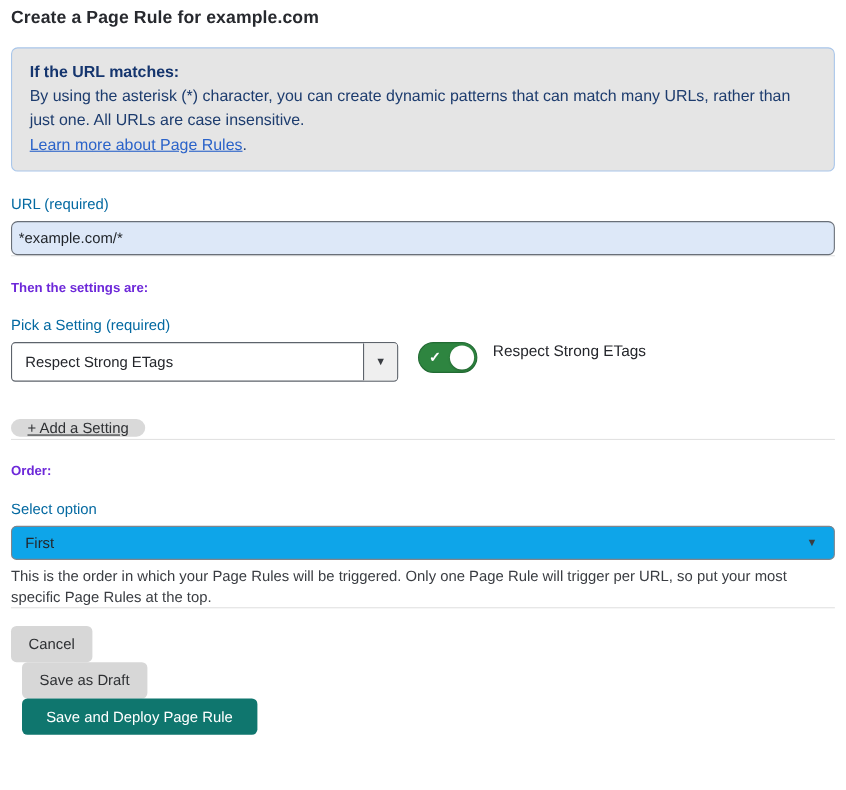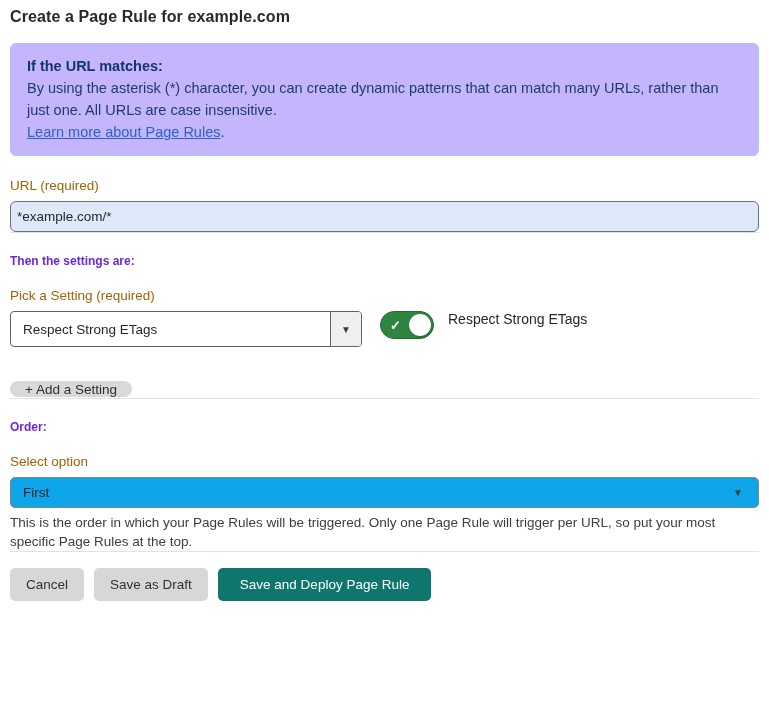--- a/index.html
+++ b/index.html
@@ -16,21 +16,21 @@
   .page-title {
     font-size: 16px;
     font-weight: bold;
     color: #27292e;
     letter-spacing: 0.1px;
     margin-bottom: 17px;
   }
 
   
   .info-box {
-    background: #c4b5fd;
+    background: #e5e5e5;
     border: 1px solid #a9c6ea;
     border-radius: 6px;
     padding: 11px 16px 12px 16px;
     color: #1d3c6e;
     font-size: 14.5px;
     line-height: 22px;
     margin-bottom: 22px;
   }
   .info-box .info-heading {
     font-weight: bold;
@@ -38,21 +38,21 @@
     font-size: 14.5px;
   }
   .info-box a {
     color: #2b63c9;
     text-decoration: underline;
     cursor: pointer;
   }
 
   .field-label {
     font-size: 13.5px;
-    color: #a16207;
+    color: #0369a1;
     margin-bottom: 8px;
   }
 
   .url-input {
     width: 100%;
     height: 31px;
     background: #dde8f8;
     border: 1px solid #696f78;
     border-radius: 6px;
     font-family: "Liberation Sans", sans-serif;
@@ -155,20 +155,21 @@
     margin-top: 34px;
     height: 16px;
     padding: 0 15px;
     background: #d9d9d9;
     color: #2e3033;
     border: none;
     border-radius: 15px;
     font-family: "Liberation Sans", sans-serif;
     font-size: 13.5px;
     cursor: pointer;
+    text-decoration: underline;
   }
 
   
   .order-select {
     width: 100%;
     height: 31px;
     border: 1px solid #80858c;
     border-radius: 5px;
     background: #0ea5e9;
     display: flex;
@@ -191,20 +192,21 @@
     color: #3a3d42;
     line-height: 19px;
     max-width: 749px;
   }
 
   
   .footer-row {
     margin-top: 16px;
     display: flex;
     align-items: flex-start;
+    flex-direction: column;
   }
   .btn {
     height: 33px;
     border: none;
     border-radius: 5px;
     font-family: "Liberation Sans", sans-serif;
     font-size: 13.5px;
     cursor: pointer;
     padding: 0 16px;
   }

